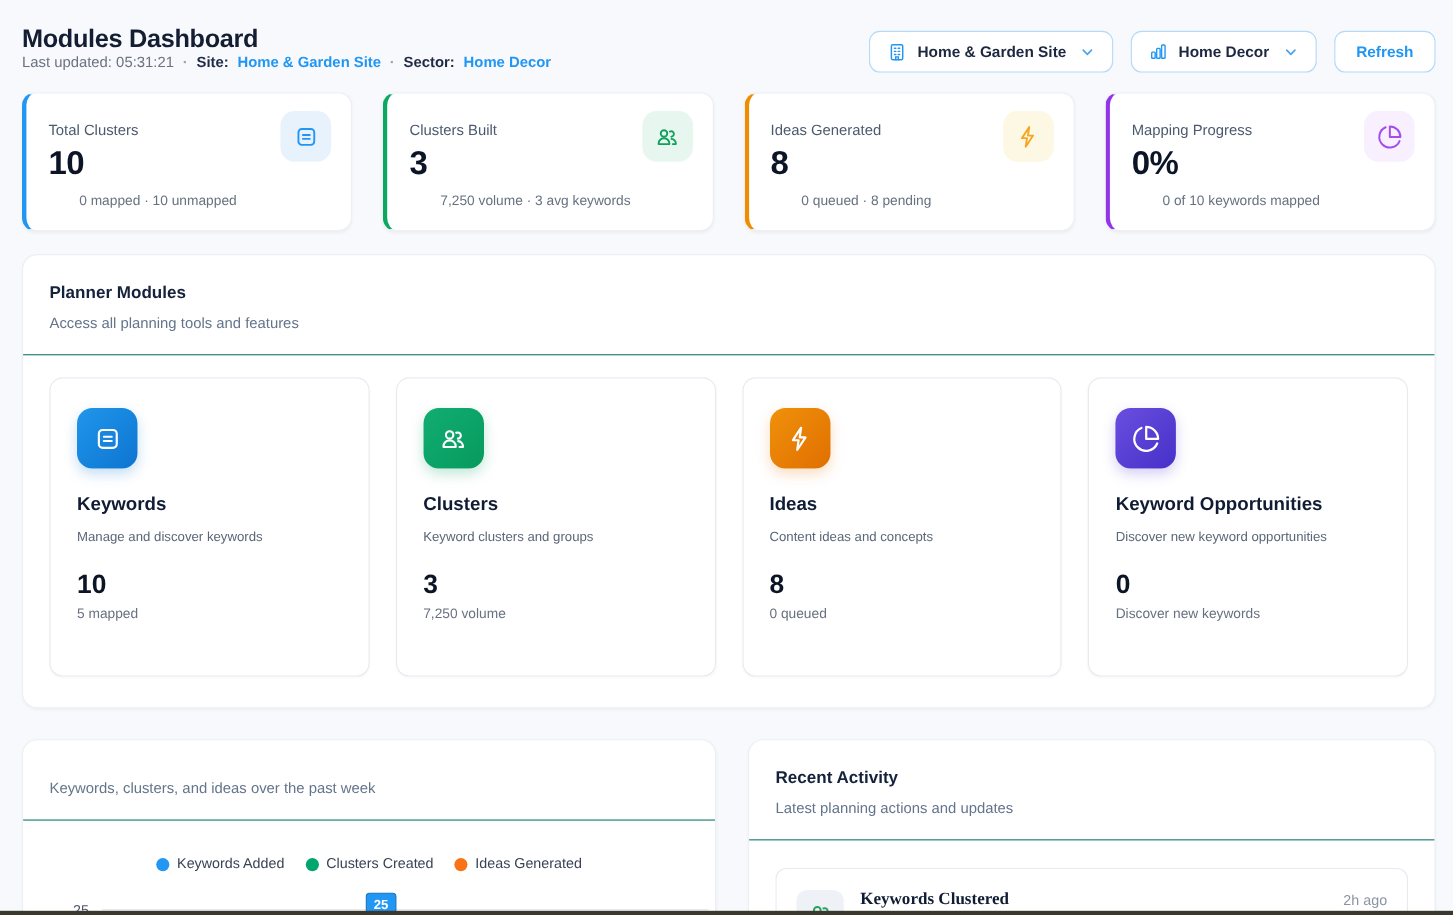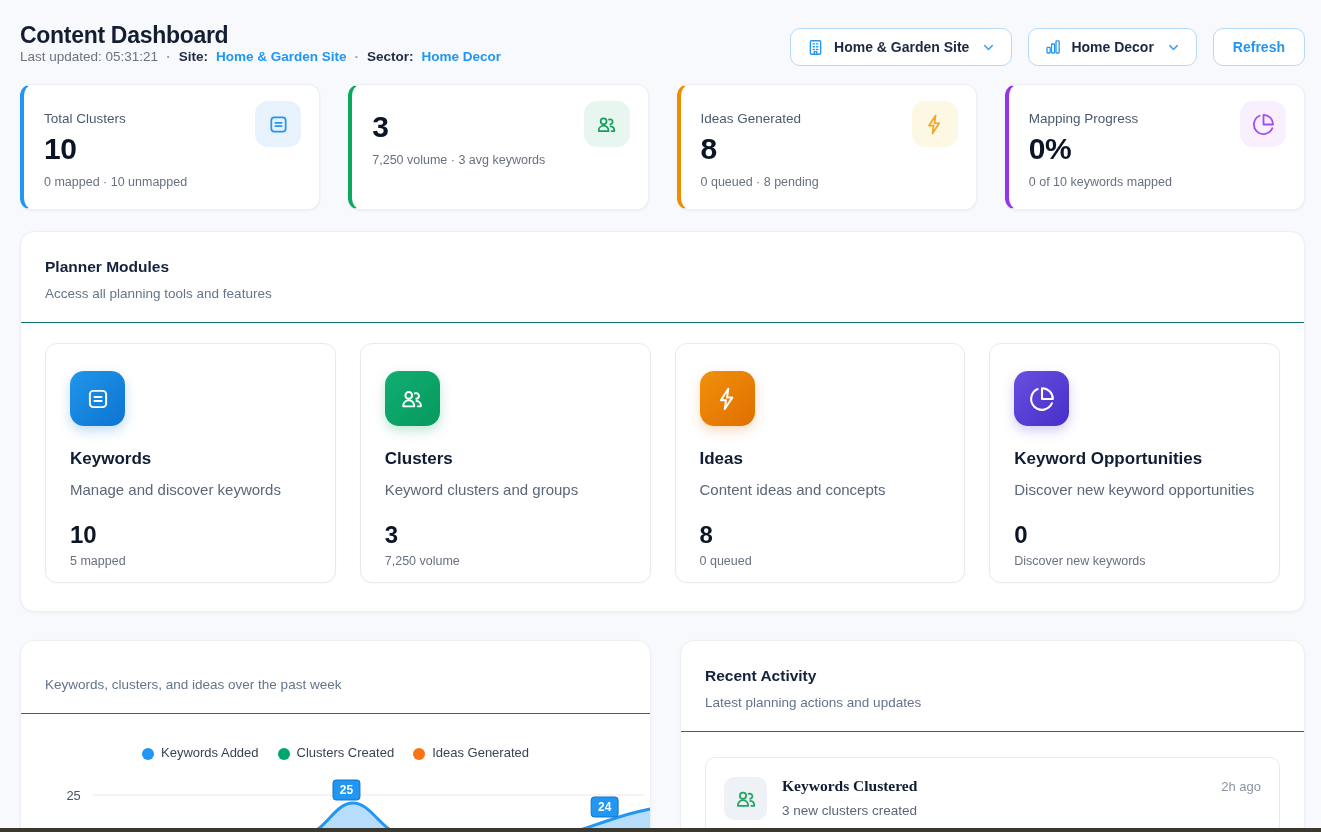--- a/index.html
+++ b/index.html
@@ -35,46 +35,46 @@
     position:relative; background:#fff; border:1px solid #eceff4; border-left-width:4px;
     border-left-style:solid; border-radius:12px; height:126px; padding:19px 20px 0 20px;
     box-shadow:0 1px 3px rgba(16,24,40,.05);
   }
   .stat-card.c-blue   { border-left-color:#2196f3; }
   .stat-card.c-green  { border-left-color:#0ca861; }
   .stat-card.c-orange { border-left-color:#f08c00; }
   .stat-card.c-purple { border-left-color:#9333ea; }
   .stat-label { font-size:13.5px; color:#4b5a6e; padding-top:7px; }
   .stat-value { font-size:30px; font-weight:800; color:#0c1526; margin-top:6px; letter-spacing:-0.5px; }
-  .stat-sub { font-size:12.5px; color:#687180; margin-top:9px; }
+  .stat-sub { font-size:12.5px; color:#687180; margin-top:9px;margin-left:28px; }
   .icon-box { position:absolute; top:16px; right:18px; width:46px; height:46px; border-radius:13px;
               display:flex; align-items:center; justify-content:center; }
   .ib-blue   { background:#e8f2fd; color:#2196f3; }
   .ib-green  { background:#e7f7ef; color:#13a express05e; }
   .ib-green  { background:#e7f7ef; color:#13a05e; }
   .ib-yellow { background:#fdf8e4; color:#f5a623; }
   .ib-purple { background:#f8f0fe; color:#a64df0; }
 
   
   .panel { background:#fff; border:1px solid #eceff4; border-radius:14px; margin-top:21px;
            box-shadow:0 1px 3px rgba(16,24,40,.04); }
   .panel-header { padding:26px 24px 21px; border-bottom:1px solid #0f766e; }
   .panel-title { font-size:15.5px; font-weight:700; color:#15223c; }
   .panel-sub { font-size:13.5px; color:#64748b; margin-top:10px; }
   .modules-grid { display:grid; grid-template-columns:repeat(4,1fr); gap:24px; padding:20px 24px 28px; }
-  .module-card { border:1px solid #e7ebf1; border-radius:12px; padding:27px 24px 0; height:240px;
+  .module-card { border:1px solid #e7ebf1; border-radius:12px; padding:27px 24px 0; height:272px;
                  background:#fff; cursor:pointer; box-shadow:0 1px 2px rgba(16,24,40,.03); }
   .module-icon { width:55px; height:55px; border-radius:14px; display:flex; align-items:center;
                  justify-content:center; color:#fff; }
   .mi-blue   { background:linear-gradient(135deg,#2096ea,#0d74d1); box-shadow:0 5px 12px rgba(20,120,210,.25); }
   .mi-green  { background:linear-gradient(135deg,#11ad72,#079a5d); box-shadow:0 5px 12px rgba(10,160,100,.25); }
   .mi-orange { background:linear-gradient(135deg,#f0910b,#e06f00); box-shadow:0 5px 12px rgba(230,120,10,.25); }
   .mi-purple { background:linear-gradient(135deg,#6a4ee0,#4630c8); box-shadow:0 5px 12px rgba(90,60,210,.25); }
   .module-title { margin-top:23px; font-size:17px; font-weight:800; color:#101c33; }
-  .module-desc { margin-top:12px; font-size:15px; color:#5b6678; }
+  .module-desc { margin-top:12px; font-size:12px; color:#5b6678; }
   .module-value { margin-top:23px; font-size:24px; font-weight:800; color:#0c1526; }
   .module-sub { margin-top:5px; font-size:12.5px; color:#687180; }
 
   
   .bottom-grid { display:grid; grid-template-columns:631fr 625fr; gap:29px; margin-top:28px; }
   .bottom-card { background:#fff; border:1px solid #eceff4; border-radius:14px; height:320px;
                  box-shadow:0 1px 3px rgba(16,24,40,.04); }
   .legend-row { display:flex; justify-content:center; align-items:center; gap:19px;
                 margin-top:31px; font-size:13px; color:#3a4354; }
   .legend-item { display:flex; align-items:flex-end; gap:7px; cursor:pointer; }
@@ -94,21 +94,21 @@
   .bottom-bar { position:fixed; left:0; right:0; bottom:0; height:4px; background:#3a382f; }
   svg.ic { display:block; }
 </style>
 </head>
 <body>
 
 <div class="page">
 
   <div class="header-row">
     <div>
-      <div class="page-title">Content Dashboard</div>
+      <div class="page-title">Modules Dashboard</div>
       <div class="meta-row">
         <span>Last updated: 05:31:21</span>
         <span class="meta-sep">·</span>
         <span class="meta-strong">Site:</span>
         <span class="meta-link">Home &amp; Garden Site</span>
         <span class="meta-sep">·</span>
         <span class="meta-strong">Sector:</span>
         <span class="meta-link">Home Decor</span>
       </div>
     </div>
@@ -155,20 +155,21 @@
       <div class="stat-sub">0 mapped · 10 unmapped</div>
       <div class="icon-box ib-blue">
         <svg class="ic" width="23" height="23" viewBox="0 0 24 24" fill="none" stroke="currentColor" stroke-width="1.8" stroke-linecap="round">
           <rect x="4.5" y="4.5" width="15" height="15" rx="3.2"></rect>
             <path d="M8.7 10.2h6.6M8.7 13.8h6.6"></path>
         </svg>
       </div>
     </div>
 
     <div class="stat-card c-green">
+      <div class="stat-label">Clusters Built</div>
       <div class="stat-value">3</div>
       <div class="stat-sub">7,250 volume · 3 avg keywords</div>
       <div class="icon-box ib-green">
         <svg class="ic" width="23" height="23" viewBox="0 0 24 24" fill="none" stroke="currentColor" stroke-width="1.8" stroke-linecap="round" stroke-linejoin="round">
           <circle cx="9" cy="8.7" r="3.1"></circle>
             <path d="M3.9 18.8v-.5a5.1 5.1 0 0 1 10.2 0v.5z"></path>
           <path d="M14.6 6.9a2.6 2.6 0 1 1 1.4 4.9"></path>
             <path d="M16.2 13.9a4.4 4.4 0 0 1 4 4.4v.5h-2.9"></path>
         </svg>
       </div>

